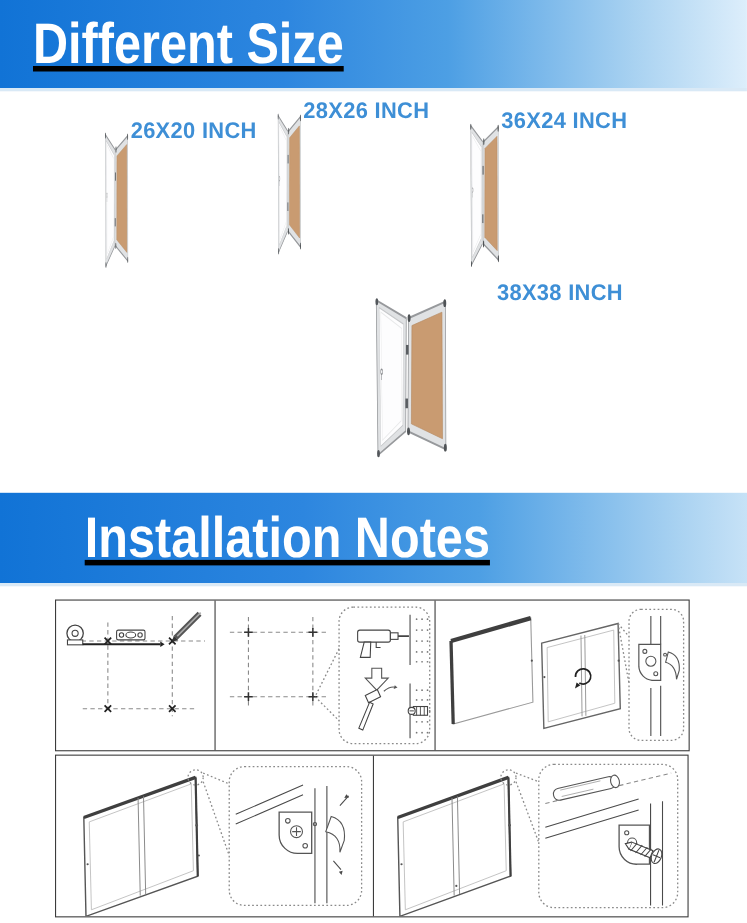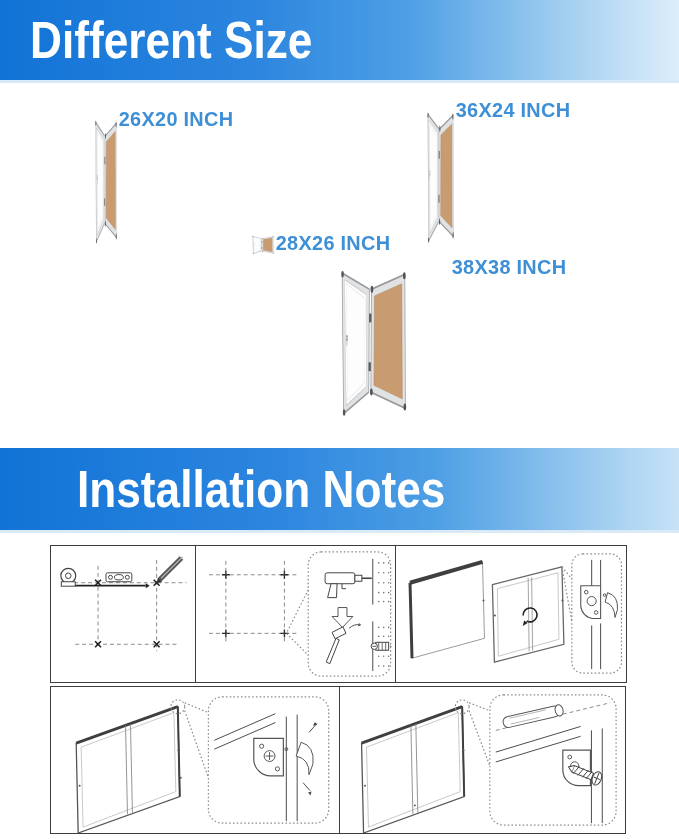--- a/index.html
+++ b/index.html
@@ -7,39 +7,39 @@
     position:relative;width:679px;height:839px;overflow:hidden;
     background:#fff;font-family:"Liberation Sans",sans-serif;
   }
   
   .banner{
     position:absolute;left:0;width:679px;
     background:linear-gradient(90deg,var(--banner-gradient-left,#1173d6) 0%,
       #2d86df 38%, var(--banner-gradient-mid,#4d9fe4) 60%,
       #a9d2f1 85%, var(--banner-gradient-right,#ddeefb) 100%);
     border-bottom:3px solid #d9e9f6;
-    display:flex;align-items:center;
+    display:flex;align-items:center;text-decoration:underline;
   }
   .banner-top{top:0;height:80px;}
   .banner-mid{top:448px;height:82px;padding-left:47px;}
   .banner h1{
     margin:0 0 0 30px;color:var(--banner-text,#ffffff);
     font-size:52px;font-weight:800;letter-spacing:0px;white-space:nowrap;
     transform:scaleX(.85);transform-origin:left center;
   }
   
   .board{position:absolute;display:flex;flex-direction:row;margin:0;}
   .board svg.art{flex:1 1 auto;width:100%;}
   .board figcaption{
     height:26px;line-height:26px;text-align:center;
     color:var(--size-label,#3e8fd6);font-weight:800;font-size:20.5px;
     letter-spacing:.3px;transform:scaleX(.97);white-space:nowrap;
   }
   .b1{left:95px; top:106px;width:140px;height:150px;}
-  .b2{left:252px;top:100px;width:140px;height:156px;align-items:flex-end;}
+  .b2{left:252px;top:88px;width:140px;height:156px;}
   .b3{left:427px;top:97px; width:145px;height:159px;}
   .b4{left:122px;top:262px;width:158px;height:168px;}
   .b5{left:340px;top:254px;width:228px;height:176px;gap:43px;}
   
   .grid-box{position:absolute;left:50px;display:flex;
     border:1.6px solid var(--grid-border,#3c3c3c);box-sizing:border-box;background:#fff;}
   .grid-top{top:545px;width:577px;height:138px;}
   .grid-bottom{top:686px;width:576px;height:148px;}
   .cell{height:100%;box-sizing:border-box;}
   .cell + .cell{border-left:1.6px solid var(--grid-border,#3c3c3c);}

